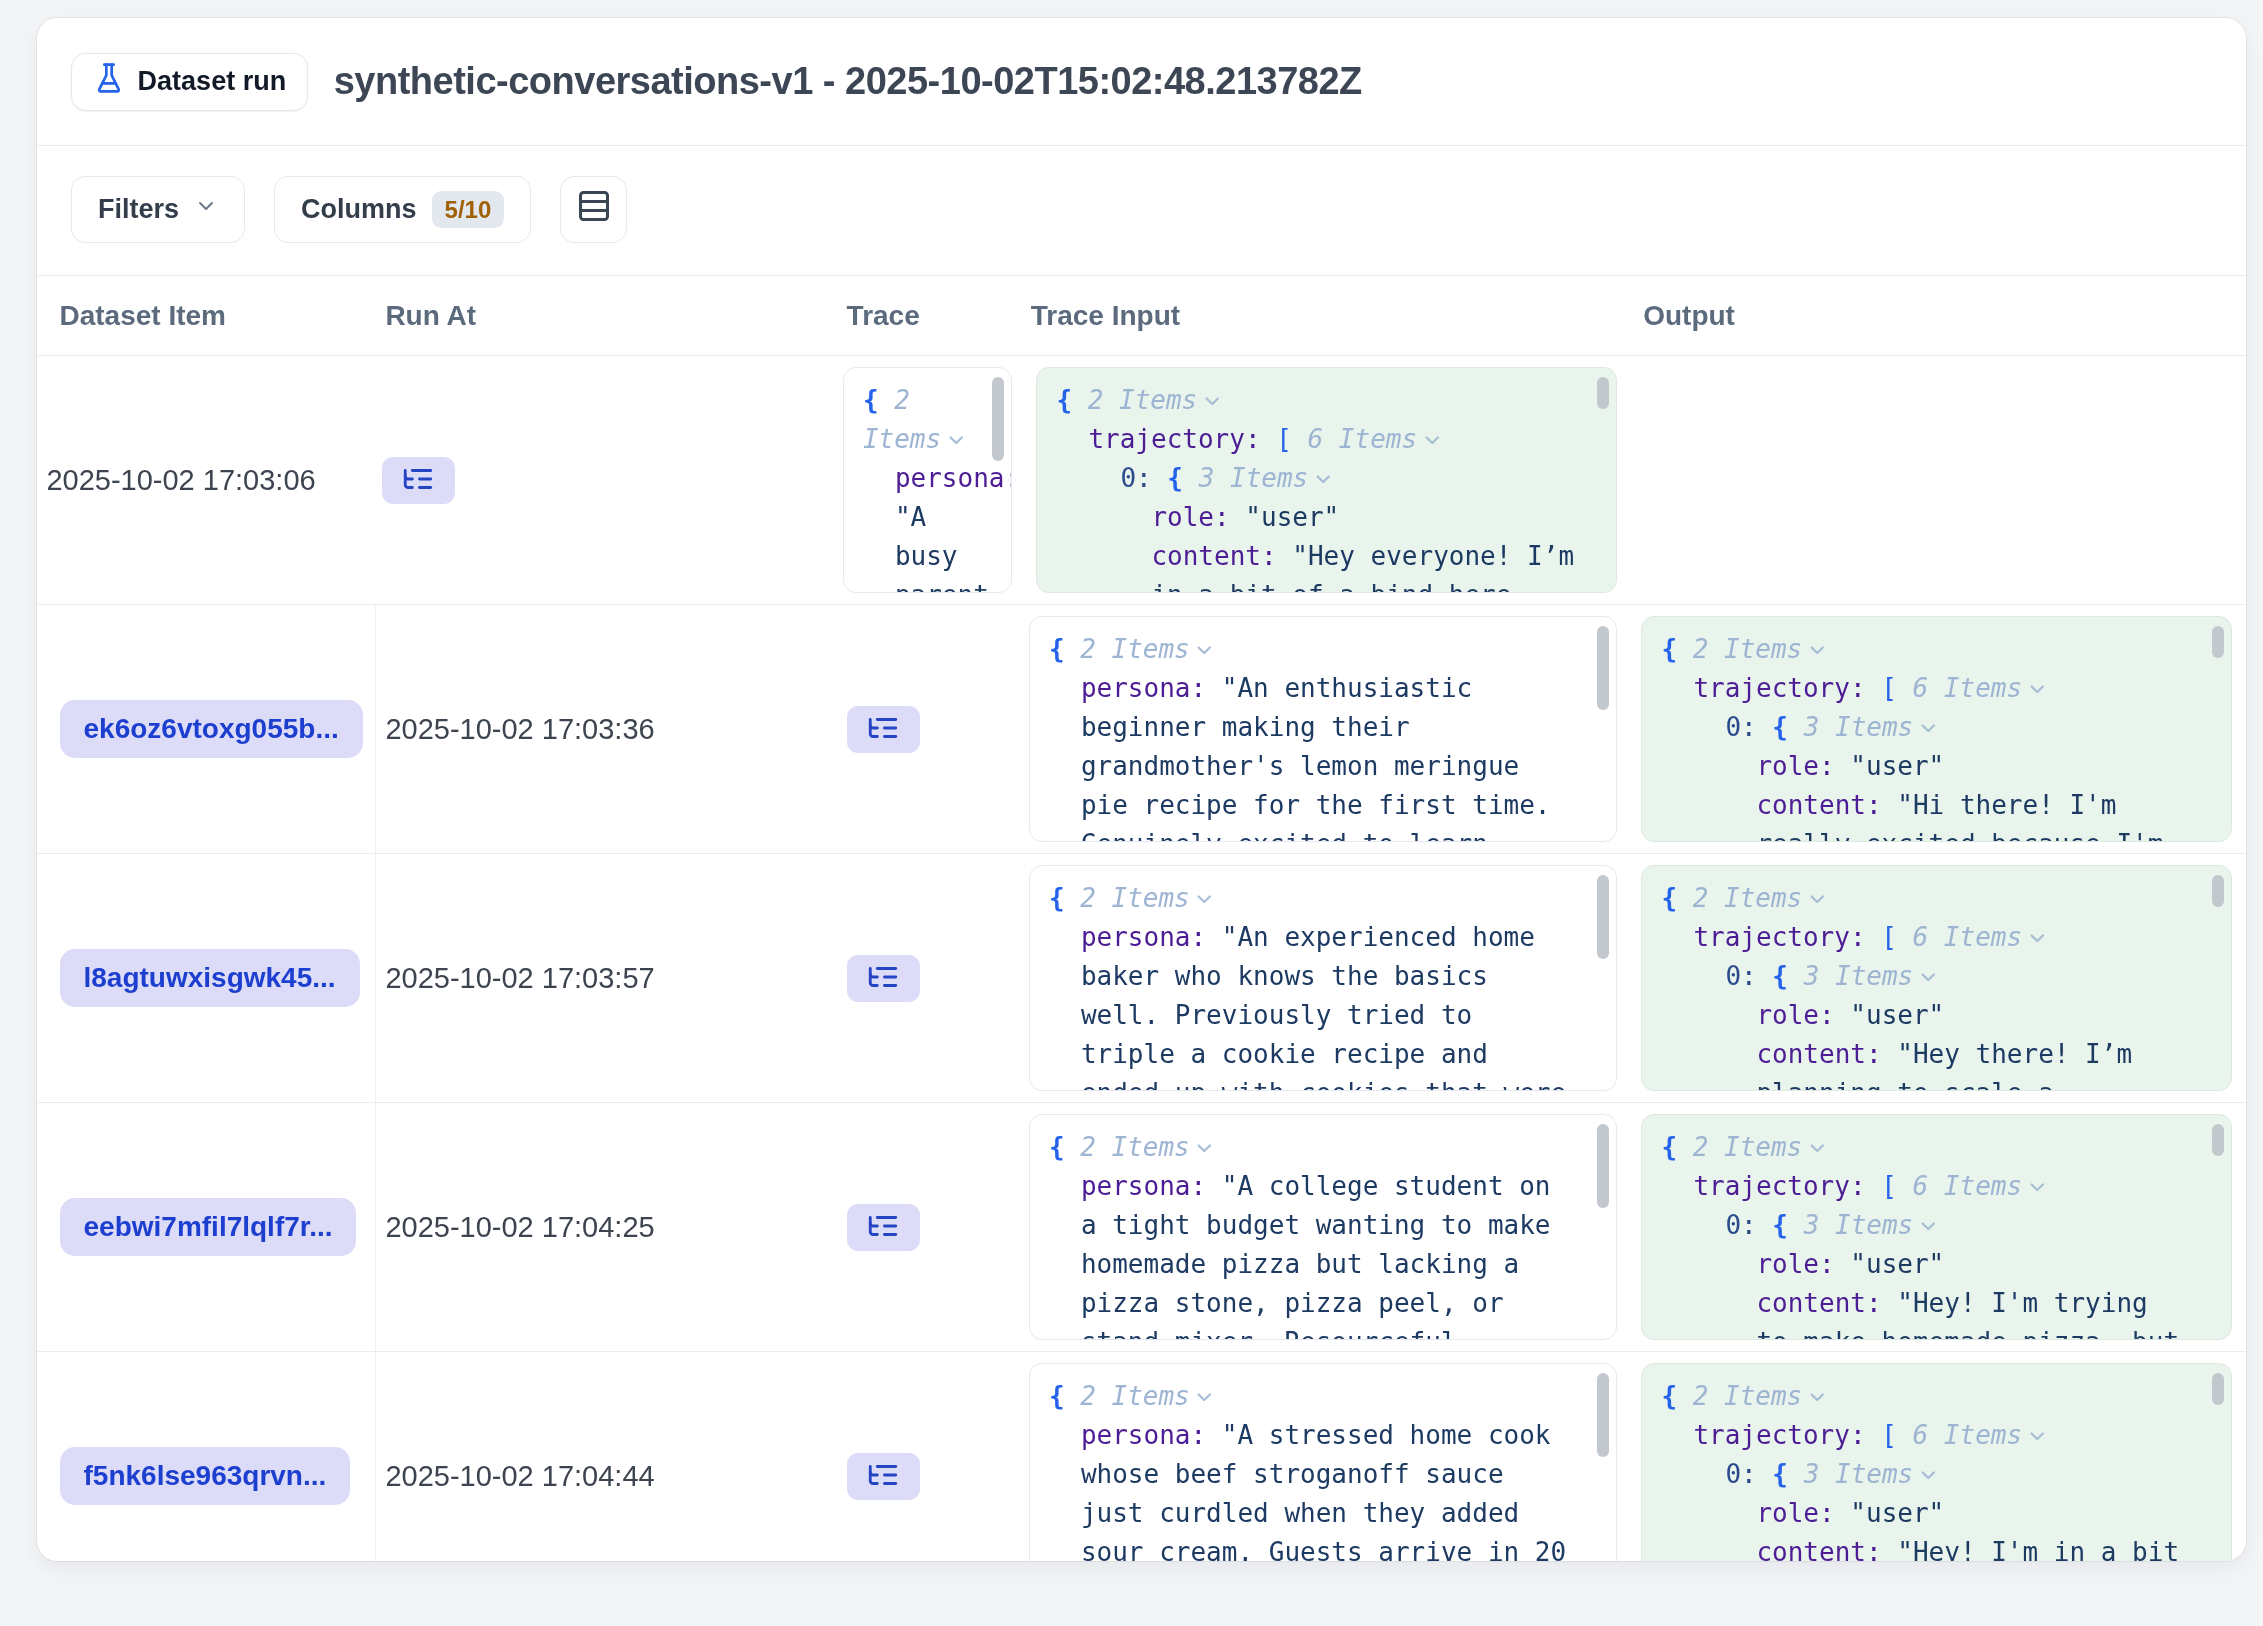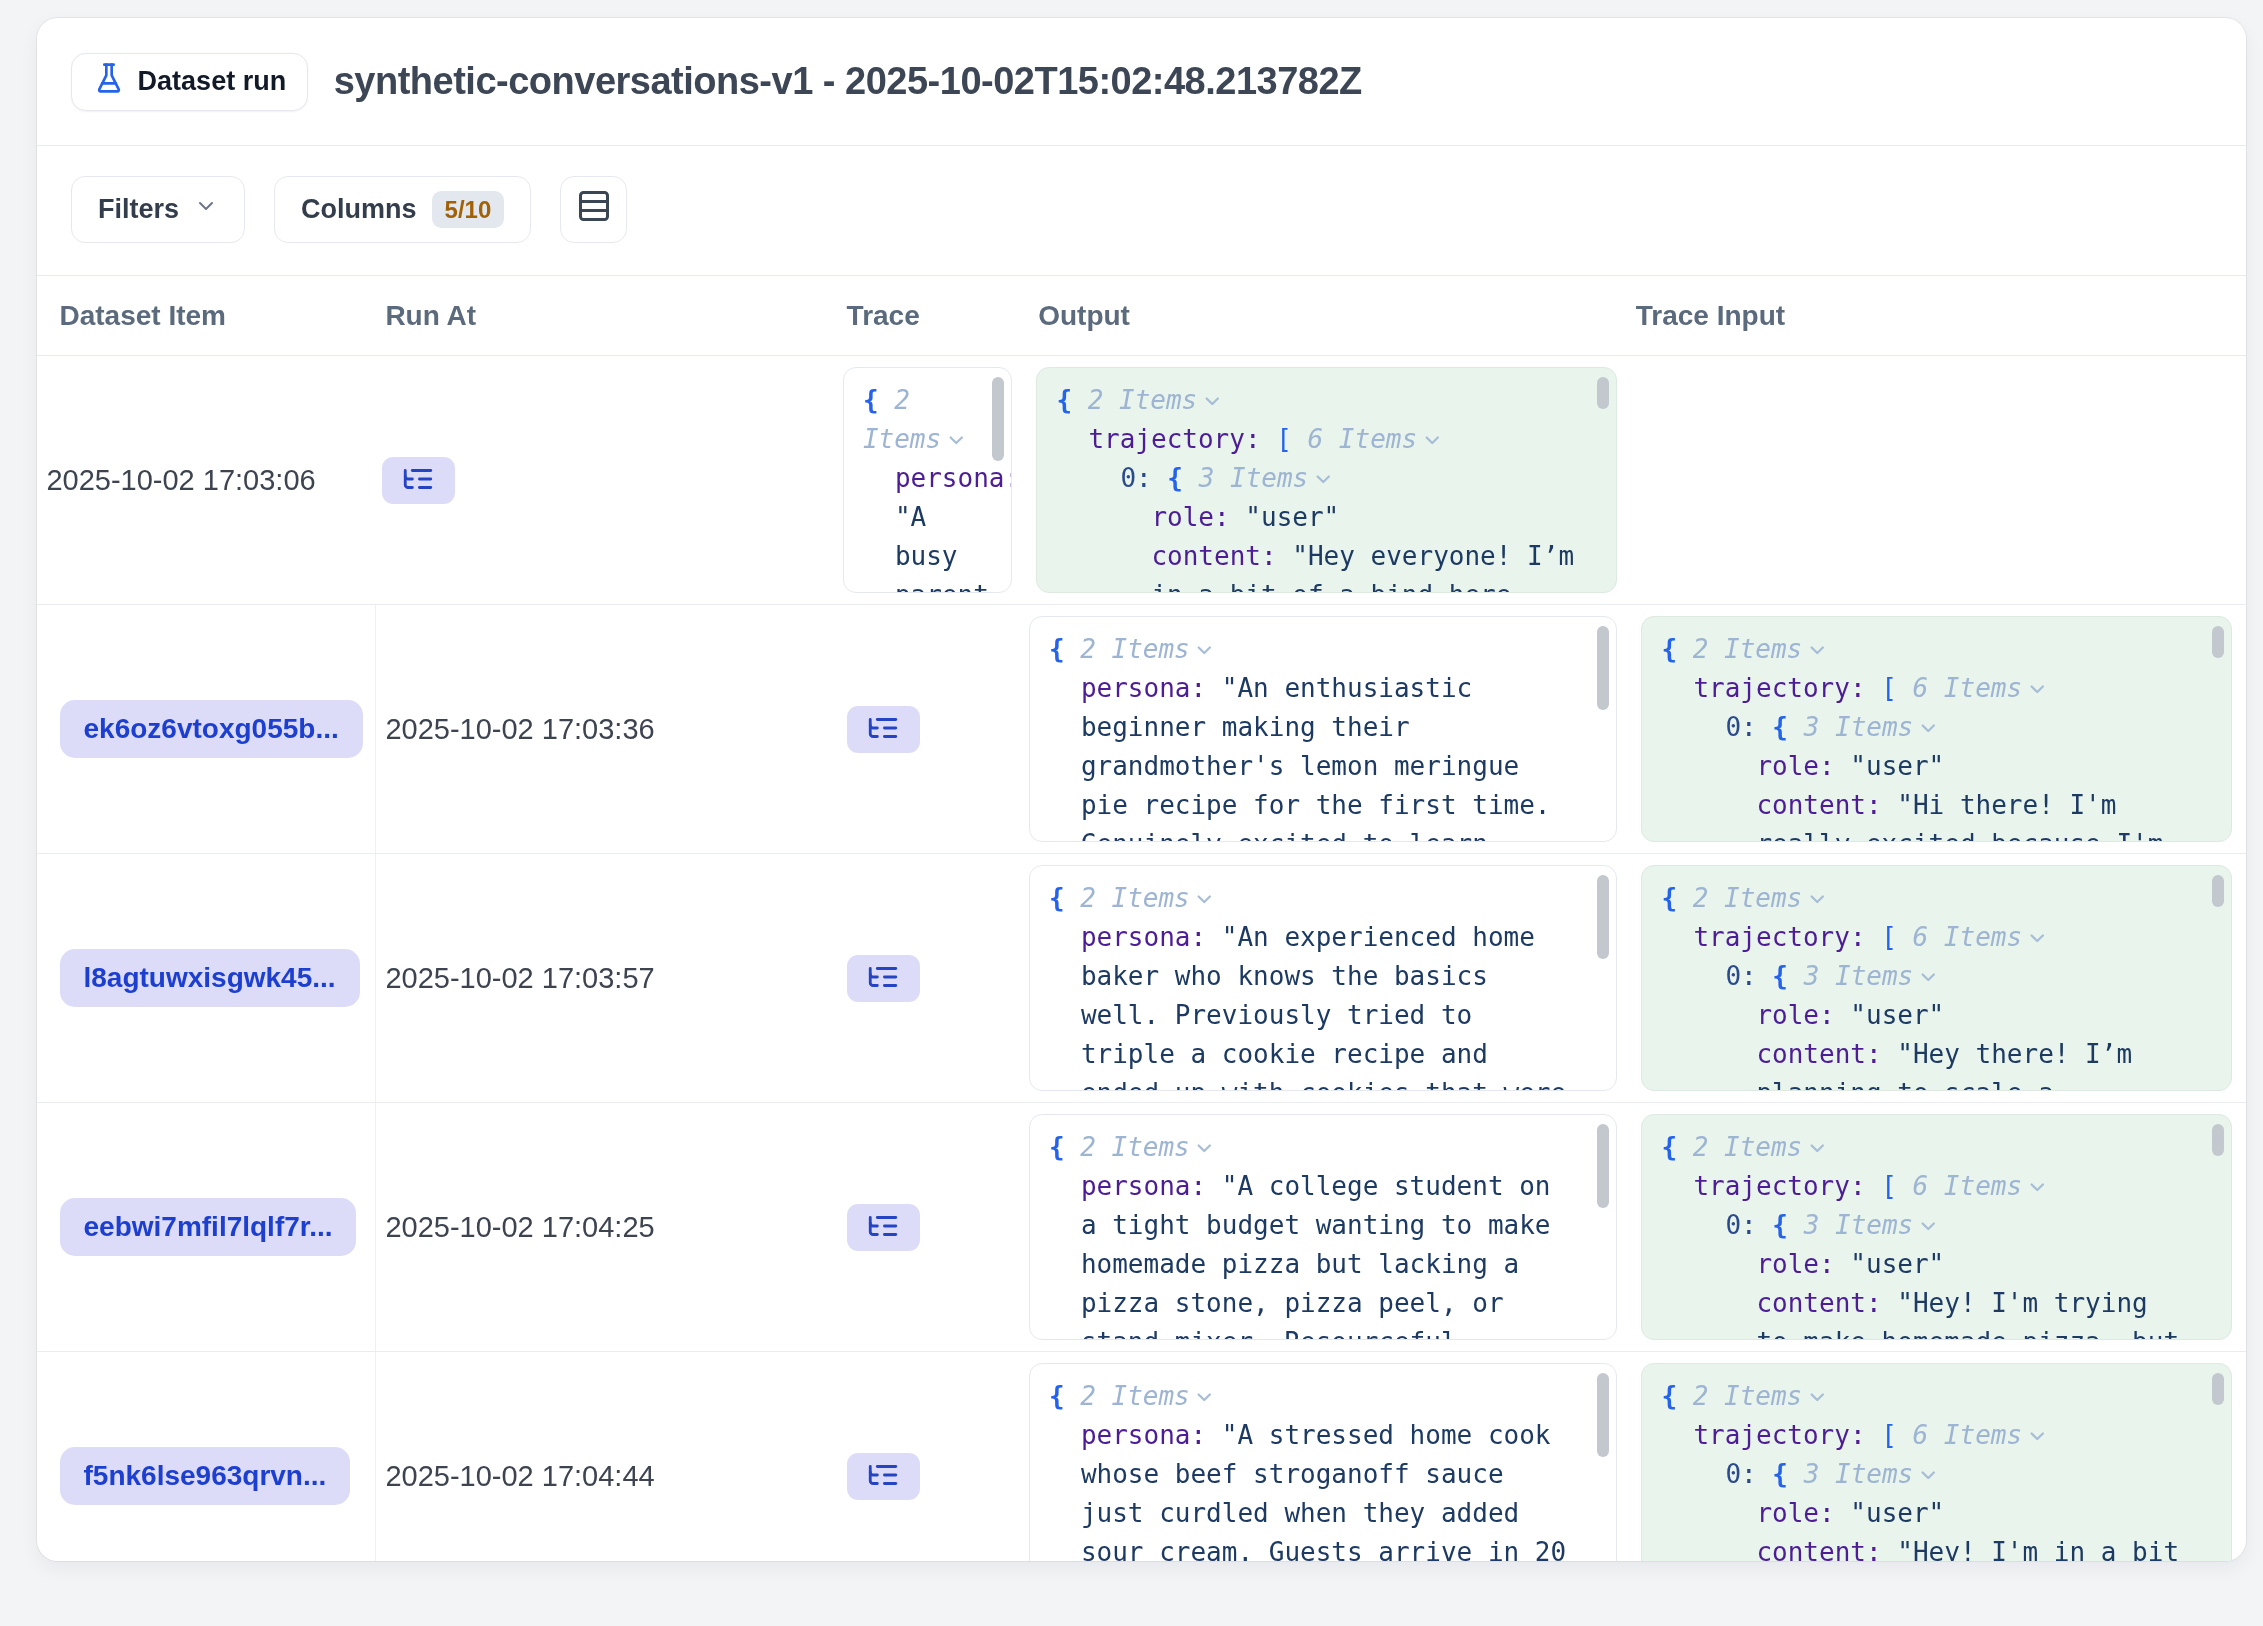--- a/index.html
+++ b/index.html
@@ -122,22 +122,22 @@
             <path d="M21 15H3"></path>
         </svg>
       </span>
     </button>
   </div>
 
   <div class="grid-cols thead">
     <div class="th c1">Dataset Item</div>
     <div class="th c2">Run At</div>
     <div class="th c3">Trace</div>
+    <div class="th c4">Trace Input</div>
     <div class="th c5">Output</div>
-    <div class="th c4">Trace Input</div>
   </div>
 
   <div class="grid-cols trow">
     <div class="cell-c2">2025-10-02 17:03:06</div>
     <div class="cell-c3">
       <button class="trace-btn">
         <span>
           <svg class="ic" width="34" height="34" viewBox="0 0 24 24" stroke="#2444c4" stroke-width="2">
             <path d="M21 12h-8"></path>
               <path d="M21 6H8"></path>

